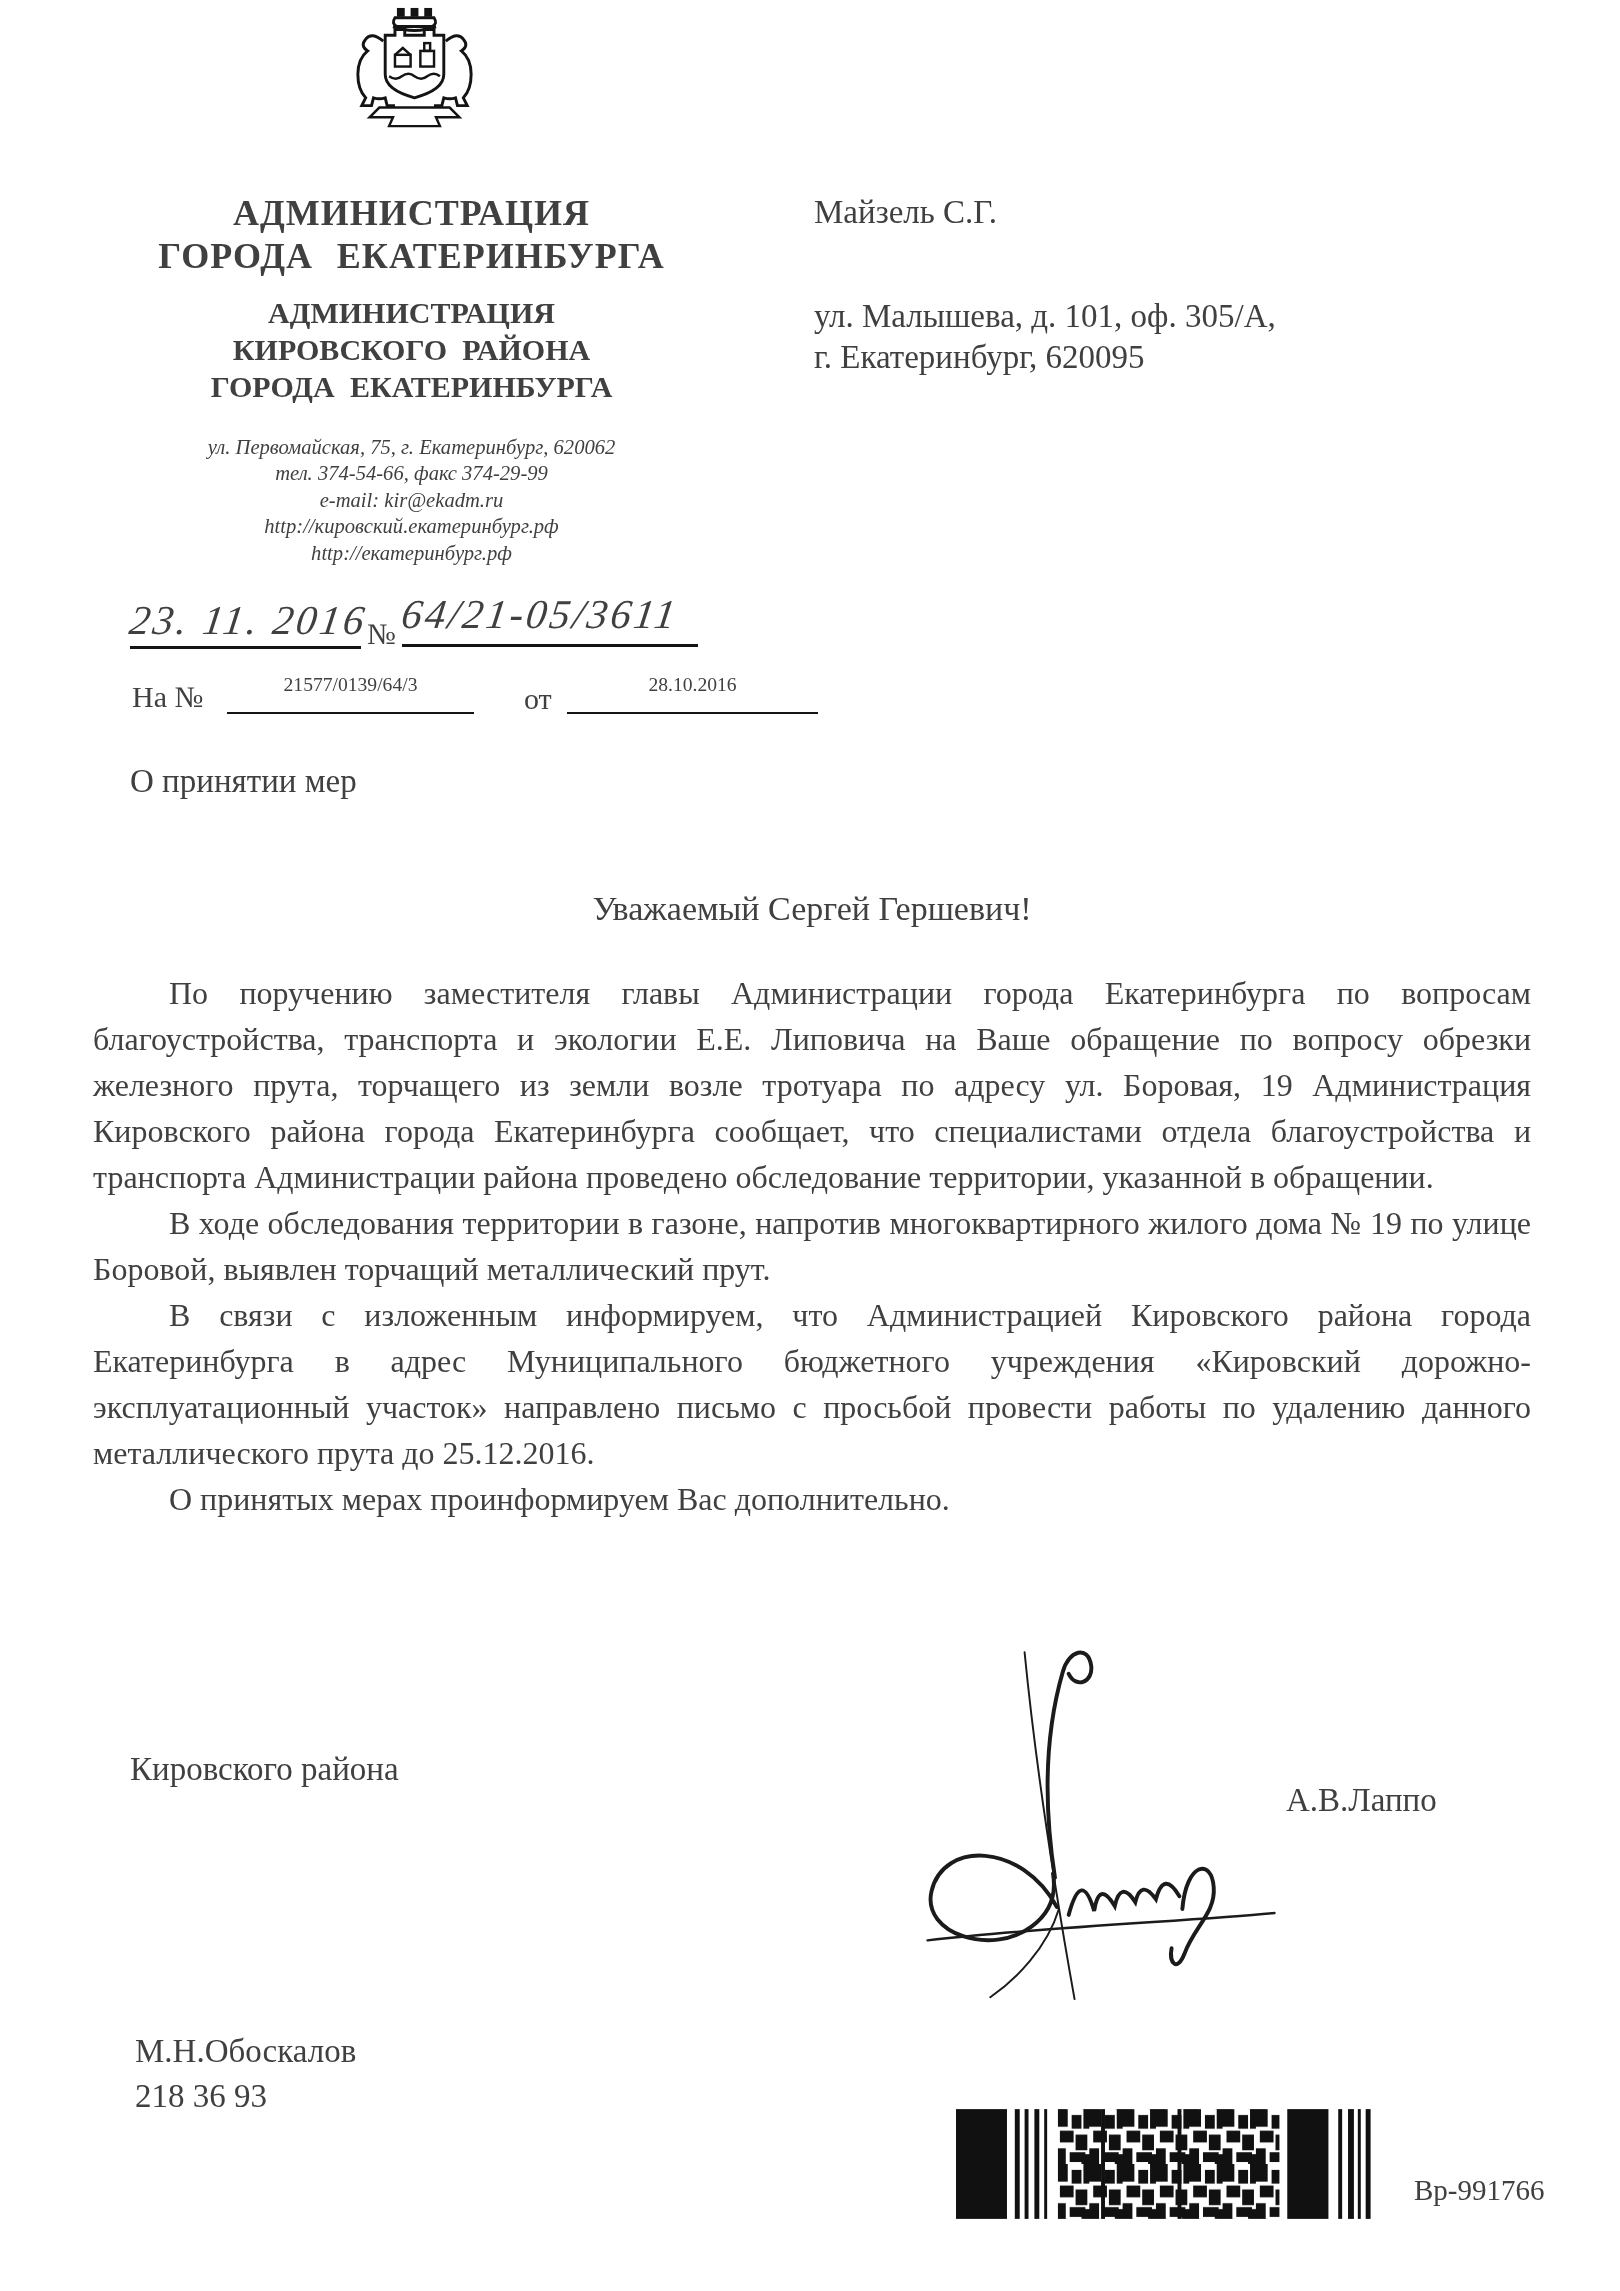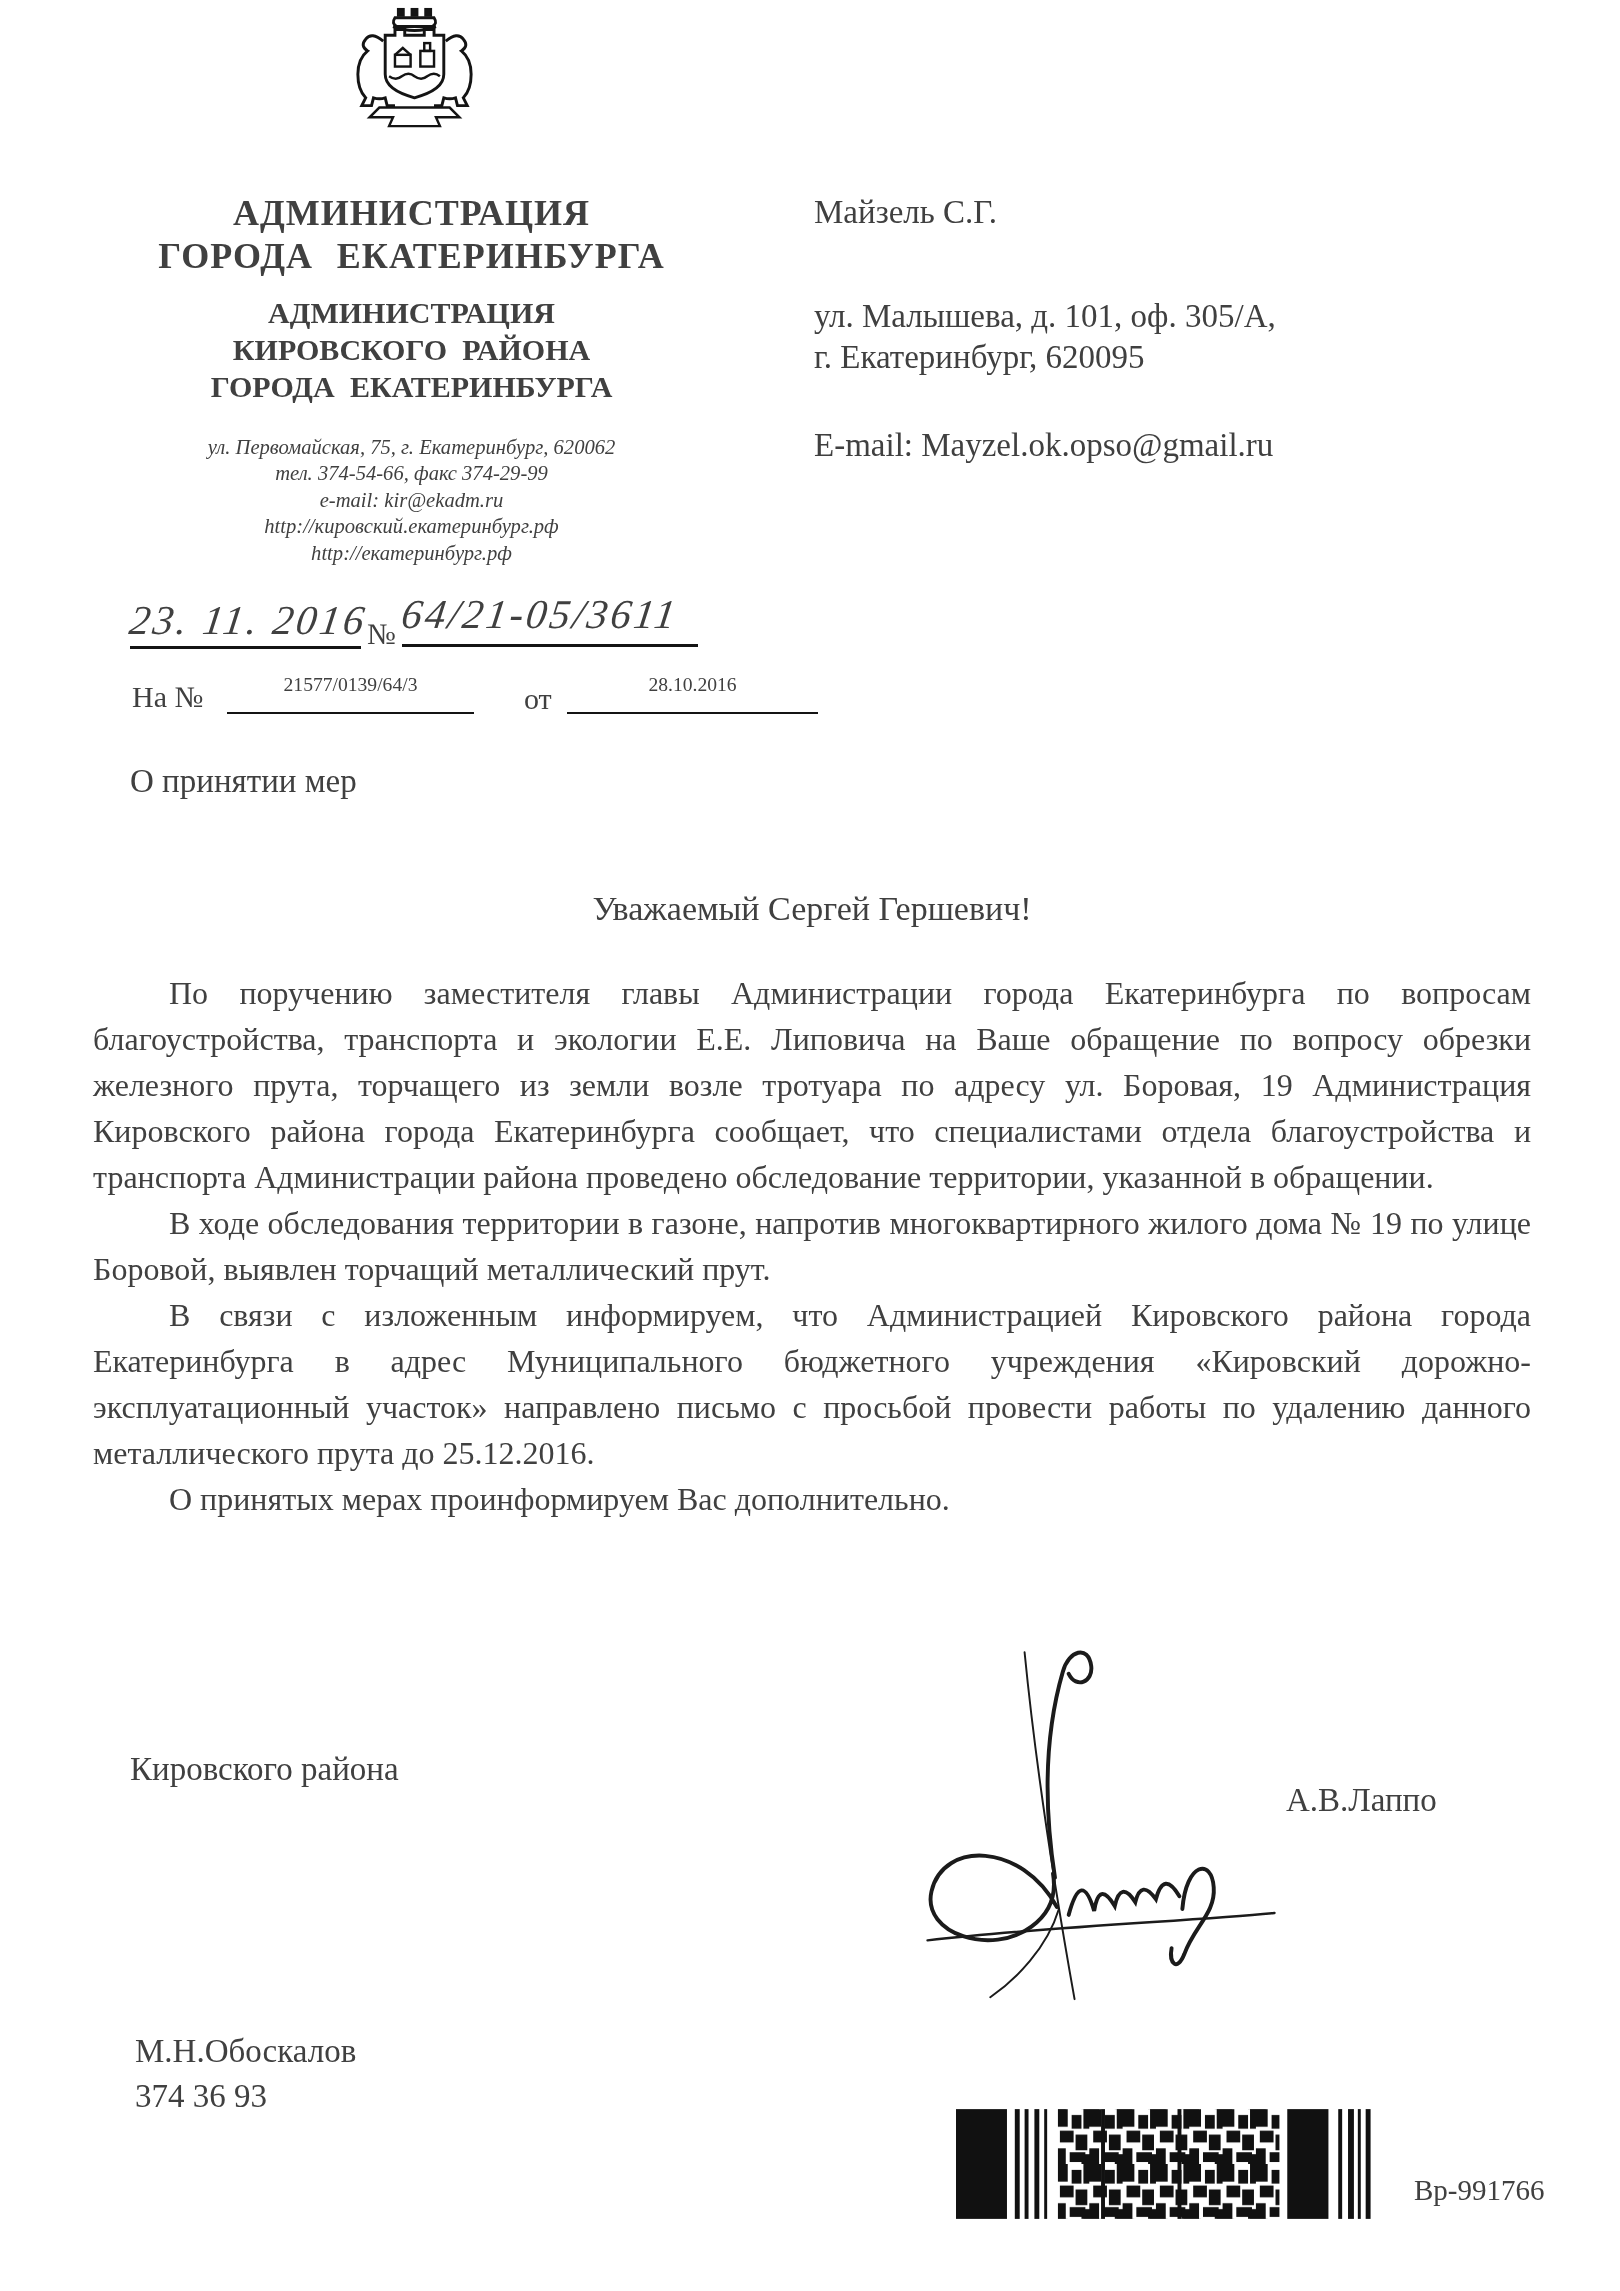--- a/index.html
+++ b/index.html
@@ -95,21 +95,20 @@
       <div>e-mail: kir@ekadm.ru</div>
       <div>http://кировский.екатеринбург.рф</div>
       <div>http://екатеринбург.рф</div>
     </div>
   </div>
 
   <div class="abs recipient">
     <div>Майзель С.Г.</div>
     <div class="r-gap1">ул. Малышева, д. 101,  оф. 305/А,</div>
     <div>г. Екатеринбург, 620095</div>
-    <div class="r-gap2">E-mail: Mayzel.ok.opso@gmail.ru</div>
   </div>
 
   <div class="abs hw hw-date u">
     <span class="hw-inner">23. 11. 2016</span>
   </div>
   <div class="abs no-label">№</div>
   <div class="abs hw hw-num u">
     <span class="hw-inner">64/21-05/3611</span>
   </div>
   <div class="abs na-no">На №</div>
@@ -147,21 +146,21 @@
       <path d="M288 300 C292 252 318 248 320 278 C322 304 300 318 290 346 C283 364 274 356 277 340"></path>
 
       <path d="M28 332 C150 318 300 312 382 304" stroke-width="2.5"></path>
     </g>
   </svg>
 
   <div class="abs signer">А.В.Лаппо</div>
 
   <div class="abs executor">
     <div>М.Н.Обоскалов</div>
-    <div>374 36 93</div>
+    <div>218 36 93</div>
   </div>
 
   <svg class="abs barcode-svg" width="443" height="110" viewBox="0 0 452 112">
     <defs>
       <pattern id="bc" width="34" height="56" patternUnits="userSpaceOnUse">
         <rect x="0" y="0" width="12" height="18" fill="#111"></rect>
         <rect x="16" y="6" width="10" height="14" fill="#111"></rect>
         <rect x="4" y="22" width="14" height="12" fill="#111"></rect>
         <rect x="20" y="26" width="12" height="16" fill="#111"></rect>
         <rect x="0" y="40" width="10" height="16" fill="#111"></rect>

